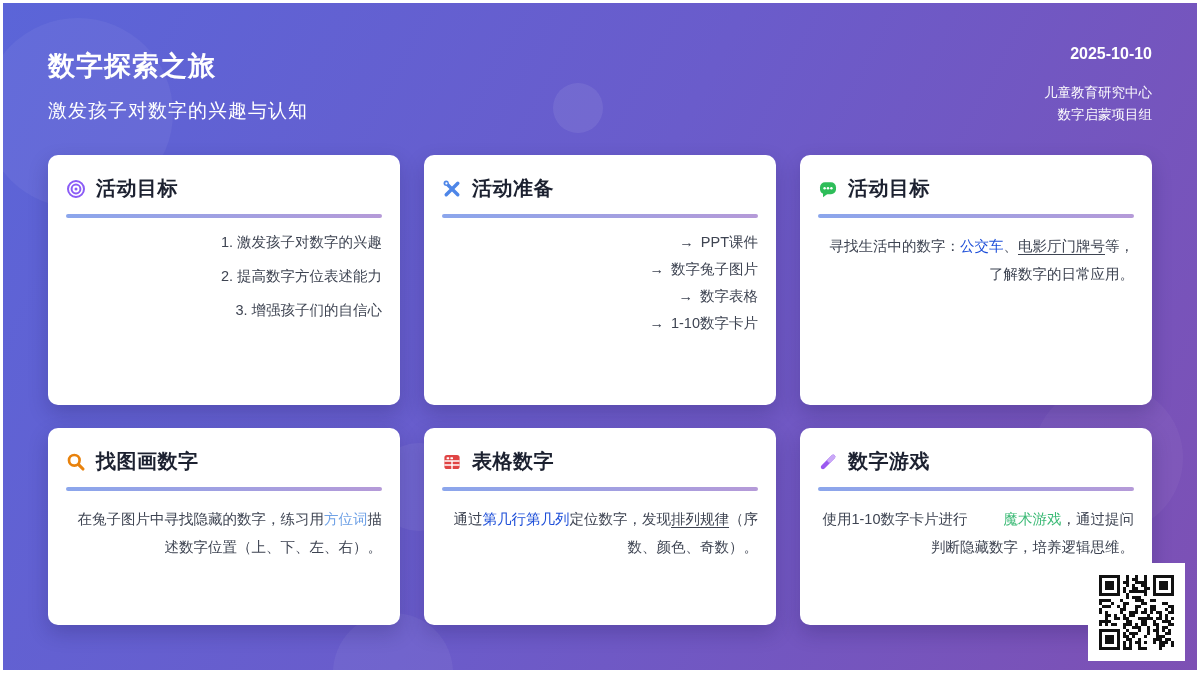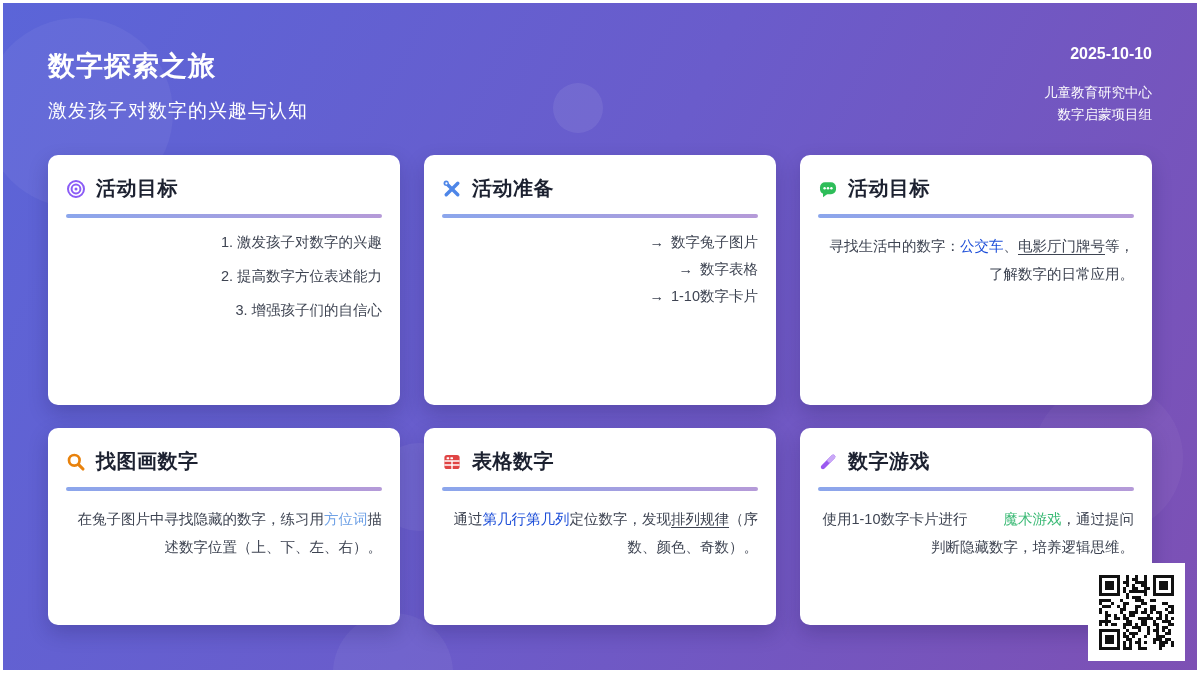--- a/index.html
+++ b/index.html
@@ -113,20 +113,21 @@
               <line x1="4.2" y1="15.8" x2="15.8" y2="4.2" stroke="#4e86e8" stroke-width="3.4" stroke-linecap="round"></line>
               <line x1="4.2" y1="4.2" x2="15.8" y2="15.8" stroke="#4e86e8" stroke-width="3.4" stroke-linecap="round"></line>
               <circle cx="4.2" cy="4.2" r="2.6" fill="#4e86e8"></circle>
               <circle cx="4.4" cy="4.4" r="1.1" fill="#ffffff"></circle>
             </svg>
           </span>
           <span class="card-title">活动准备</span>
         </div>
         <div class="card-divider"></div>
         <div class="card-body">
+          <div class="arrow-item"><span class="arrow-glyph">→</span>PPT课件</div>
           <div class="arrow-item"><span class="arrow-glyph">→</span>数字兔子图片</div>
           <div class="arrow-item"><span class="arrow-glyph">→</span>数字表格</div>
           <div class="arrow-item"><span class="arrow-glyph">→</span>1-10数字卡片</div>
         </div>
       </div>
       <div class="card">
         <div class="card-head">
           <span class="card-icon">
             <svg width="20" height="20" viewBox="0 0 20 20">
               <rect x="2" y="3.2" width="16" height="12" rx="5" fill="#2ebd59"></rect>

